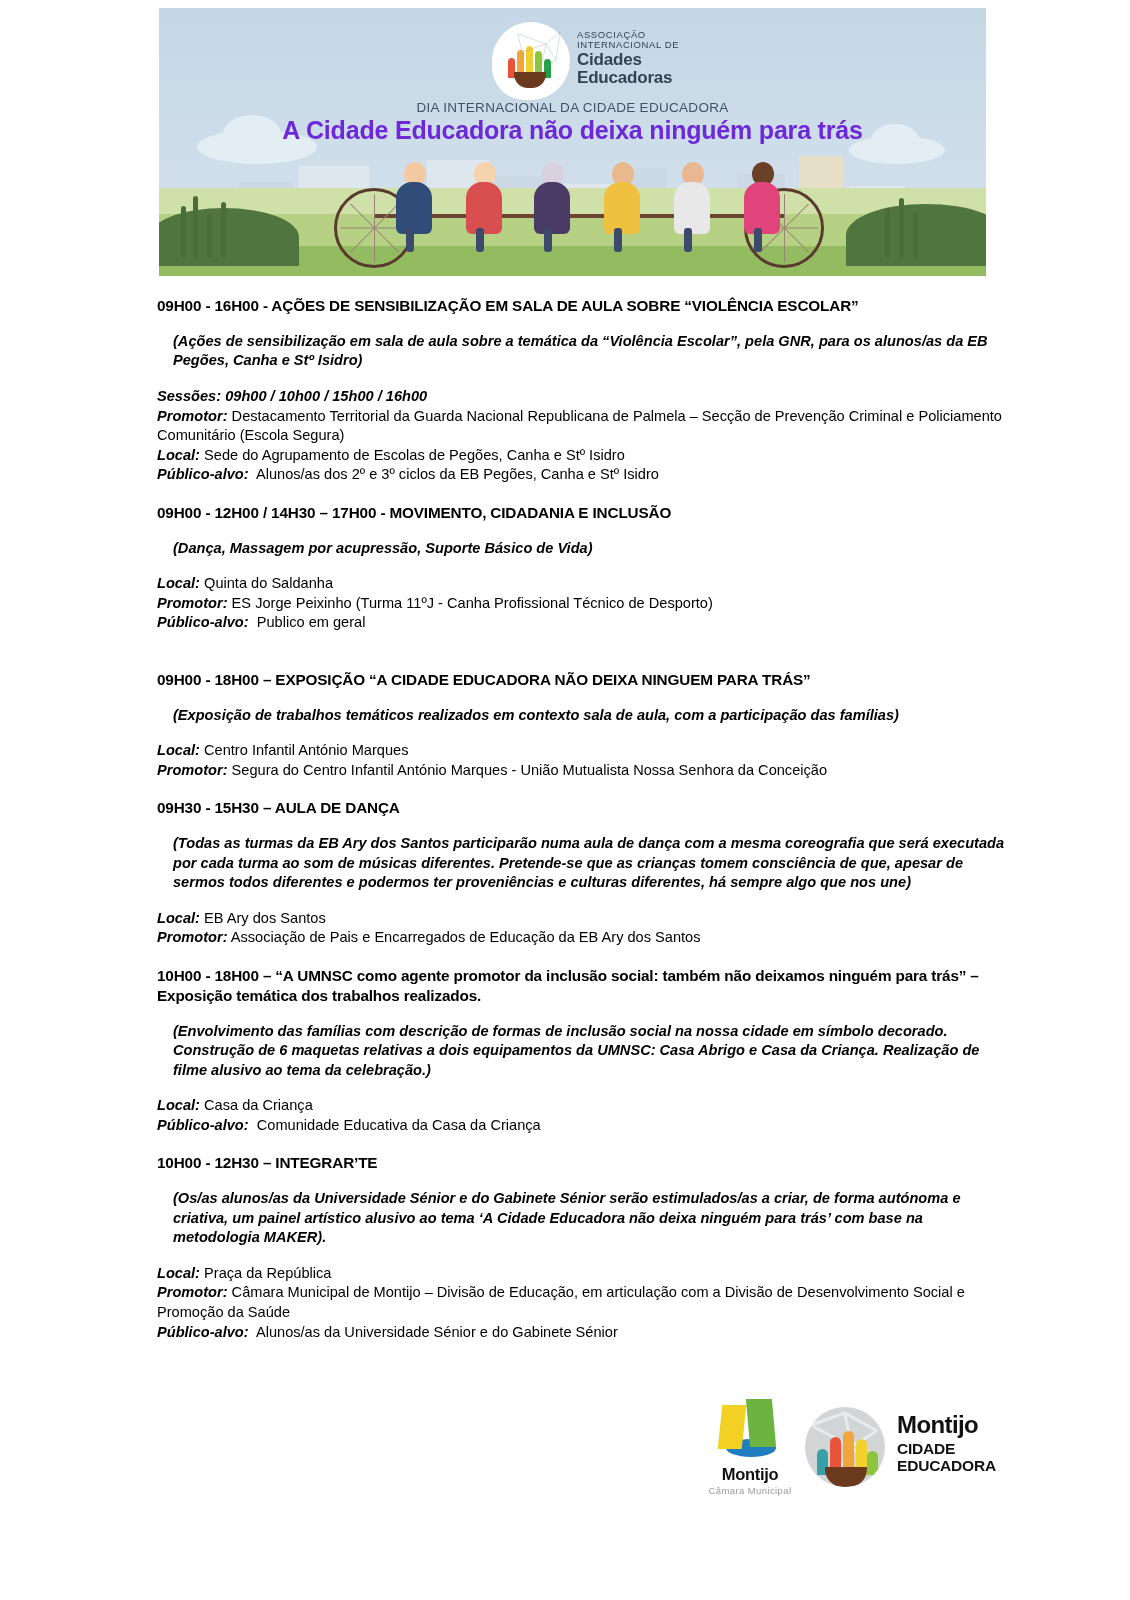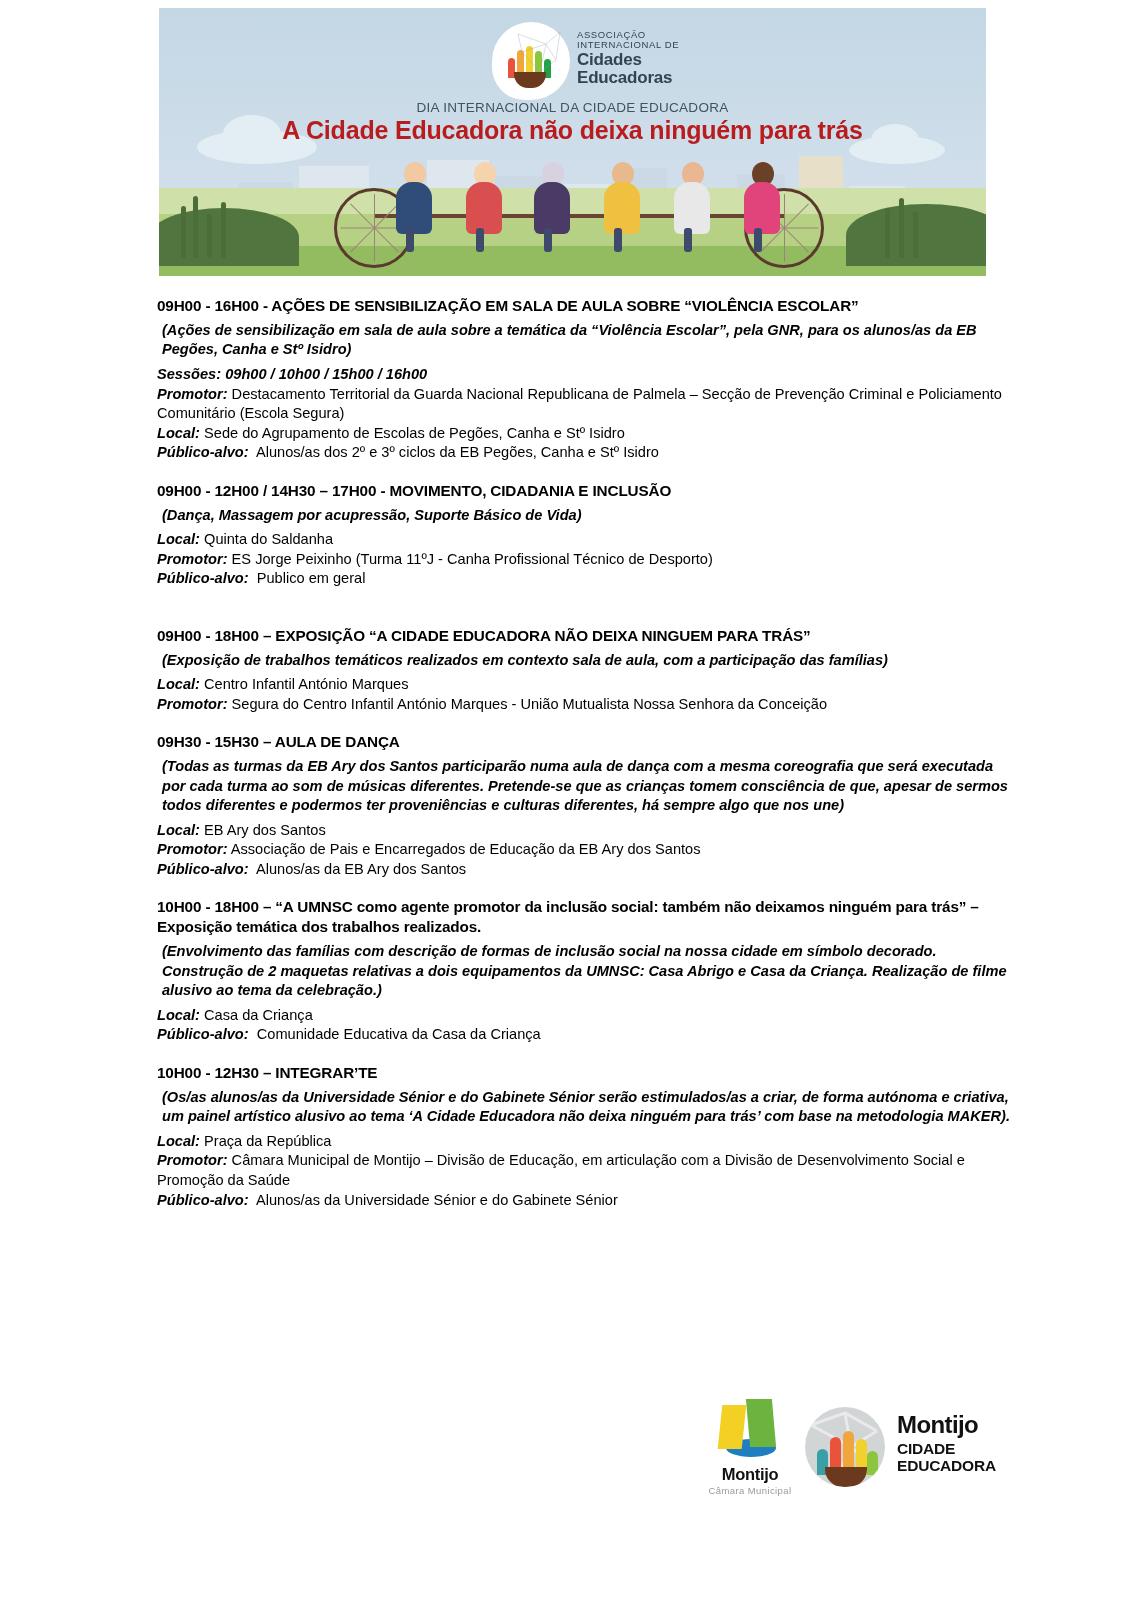--- a/index.html
+++ b/index.html
@@ -166,21 +166,21 @@
     color: #3c5560;
     font-family: "Liberation Sans", sans-serif;
   }
   .banner-title {
     position: absolute;
     left: 0; right: 0;
     top: 108px;
     text-align: center;
     font-size: 25px;
     font-weight: bold;
-    color: #b91c1c;
+    color: #6d28d9;
     letter-spacing: -0.2px;
   }
   .assoc-text {
     position: absolute;
     left: 418px;
     top: 22px;
     line-height: 1.08;
     color: #2f4550;
   }
   .assoc-small { font-size: 9.5px; letter-spacing: .6px; }
@@ -201,21 +201,21 @@
     font-weight: bold;
     line-height: 1.30;
     letter-spacing: -0.15px;
     margin: 0 0 1px 0;
   }
   .ev-desc {
     font-size: 14.6px;
     font-weight: bold;
     font-style: italic;
     line-height: 1.34;
-    margin: 5px;
+    margin: 16px;
   }
   .ev-sessions {
     font-size: 14.6px;
     font-weight: bold;
     font-style: italic;
     line-height: 1.34;
     margin: 0;
   }
   .ev-line {
     font-size: 14.6px;
@@ -446,26 +446,25 @@
     <p class="ev-desc">(Exposição de trabalhos temáticos realizados em contexto sala de aula, com a participação das famílias)</p>
     <p class="ev-line"><span class="lbl">Local:</span> <span>Centro Infantil António Marques</span></p>
     <p class="ev-line"><span class="lbl">Promotor:</span> <span>Segura do Centro Infantil António Marques - União Mutualista Nossa Senhora da Conceição</span></p>
   </div>
 
   <div class="event">
     <p class="ev-title">09H30 - 15H30 – AULA DE DANÇA</p>
     <p class="ev-desc">(Todas as turmas da EB Ary dos Santos participarão numa aula de dança com a mesma coreografia que será executada por cada turma ao som de músicas diferentes. Pretende-se que as crianças tomem consciência de que, apesar de sermos todos diferentes e podermos ter proveniências e culturas diferentes, há sempre algo que nos une)</p>
     <p class="ev-line"><span class="lbl">Local:</span> <span>EB Ary dos Santos</span></p>
     <p class="ev-line"><span class="lbl">Promotor:</span> <span>Associação de Pais e Encarregados de Educação da EB Ary dos Santos</span></p>
-    <p class="ev-line"><span class="lbl">Público-alvo:</span>&nbsp; <span>Alunos/as da EB Ary dos Santos</span></p>
   </div>
 
   <div class="event">
     <p class="ev-title">10H00 - 18H00 – “A UMNSC como agente promotor da inclusão social: também não deixamos ninguém para trás” – Exposição temática dos trabalhos realizados.</p>
-    <p class="ev-desc">(Envolvimento das famílias com descrição de formas de inclusão social na nossa cidade em símbolo decorado. Construção de 2 maquetas relativas a dois equipamentos da UMNSC: Casa Abrigo e Casa da Criança. Realização de filme alusivo ao tema da celebração.)</p>
+    <p class="ev-desc">(Envolvimento das famílias com descrição de formas de inclusão social na nossa cidade em símbolo decorado. Construção de 6 maquetas relativas a dois equipamentos da UMNSC: Casa Abrigo e Casa da Criança. Realização de filme alusivo ao tema da celebração.)</p>
     <p class="ev-line"><span class="lbl">Local:</span> <span>Casa da Criança</span></p>
     <p class="ev-line"><span class="lbl">Público-alvo:</span>&nbsp; <span>Comunidade Educativa da Casa da Criança</span></p>
   </div>
 
   <div class="event">
     <p class="ev-title">10H00 - 12H30 – INTEGRAR’TE</p>
     <p class="ev-desc">(Os/as alunos/as da Universidade Sénior e do Gabinete Sénior serão estimulados/as a criar, de forma autónoma e criativa, um painel artístico alusivo ao tema ‘A Cidade Educadora não deixa ninguém para trás’ com base na metodologia MAKER).</p>
     <p class="ev-line"><span class="lbl">Local:</span> <span>Praça da República</span></p>
     <p class="ev-line"><span class="lbl">Promotor:</span> <span>Câmara Municipal de Montijo – Divisão de Educação, em articulação com a Divisão de Desenvolvimento Social e Promoção da Saúde</span></p>
     <p class="ev-line"><span class="lbl">Público-alvo:</span>&nbsp; <span>Alunos/as da Universidade Sénior e do Gabinete Sénior</span></p>

